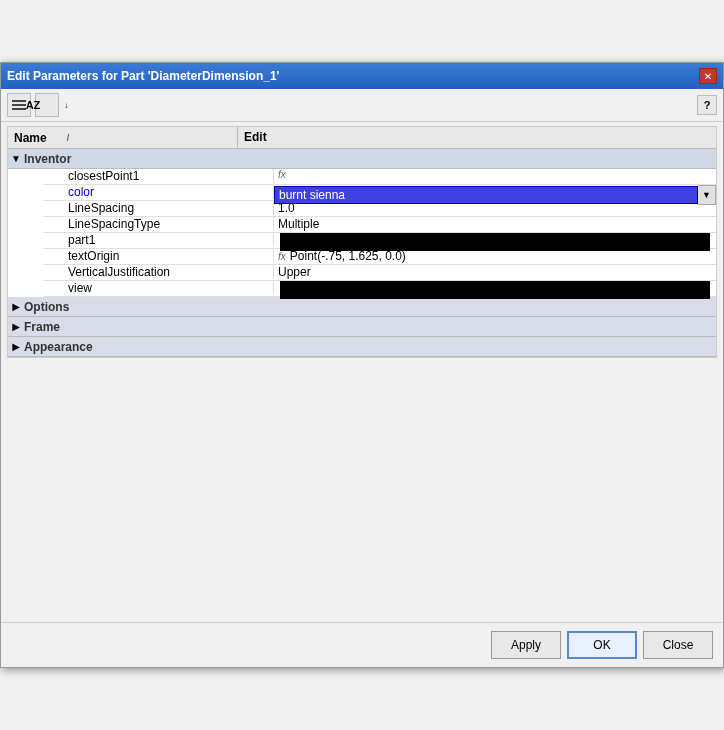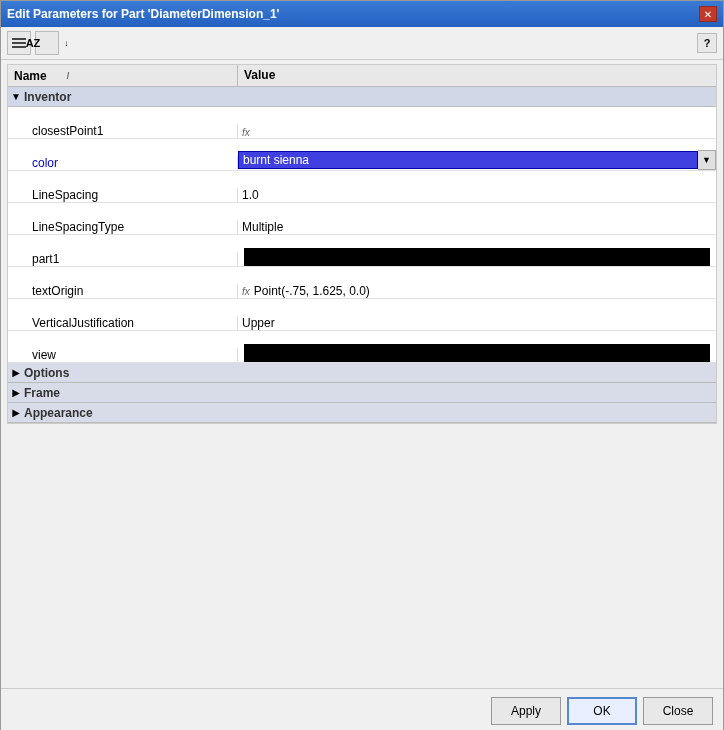--- a/index.html
+++ b/index.html
@@ -133,24 +133,25 @@
       cursor: pointer;
       font-size: 10px;
     }
     .section-label {
       font-weight: bold;
       font-size: 12px;
       color: #333;
     }
     .data-row {
       display: flex;
-      height: 32px;
-      align-items: flex-end;
+      height: 16px;
+      align-items: flex-start;
       border-bottom: 1px solid #e0e0e0;
       background: white;
+      margin-left: 36px;
     }
     .data-row.color-row { background: white; }
     .row-indent {
       width: 20px;
       flex-shrink: 0;
     }
     .row-name {
       width: 210px;
       padding: 0 4px;
       border-right: 1px solid #ddd;
@@ -268,21 +269,21 @@
     <div class="help-btn">?</div>
   </div>
 
   <div class="table-area">
 
     <div class="table-header">
       <div class="th-name">
         <span>Name</span>
         <span class="sort-icon">/</span>
       </div>
-      <div class="th-value">Value</div>
+      <div class="th-value">Edit</div>
     </div>
 
     <div class="section-row">
       <div class="section-toggle">▼</div>
       <span class="section-label">Inventor</span>
     </div>
 
     <div class="data-row">
       <div class="row-indent"></div>
       <div class="row-name">

